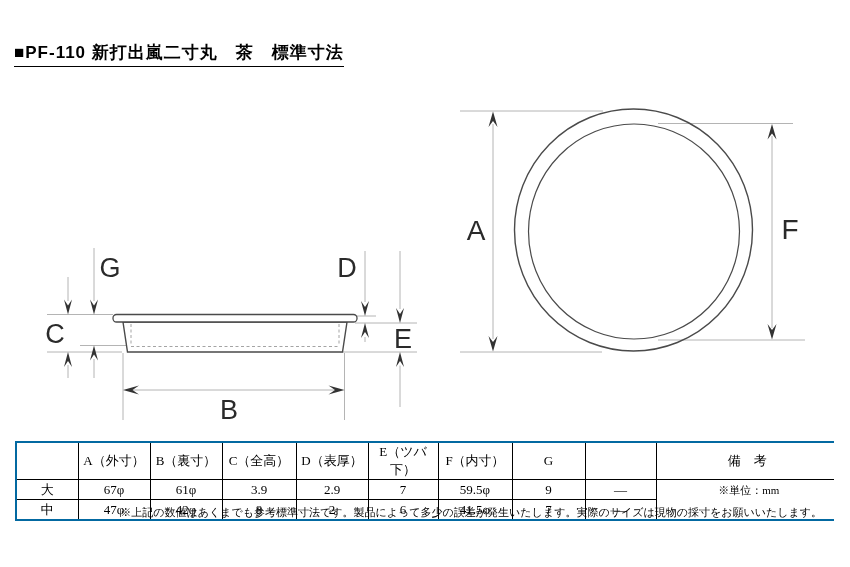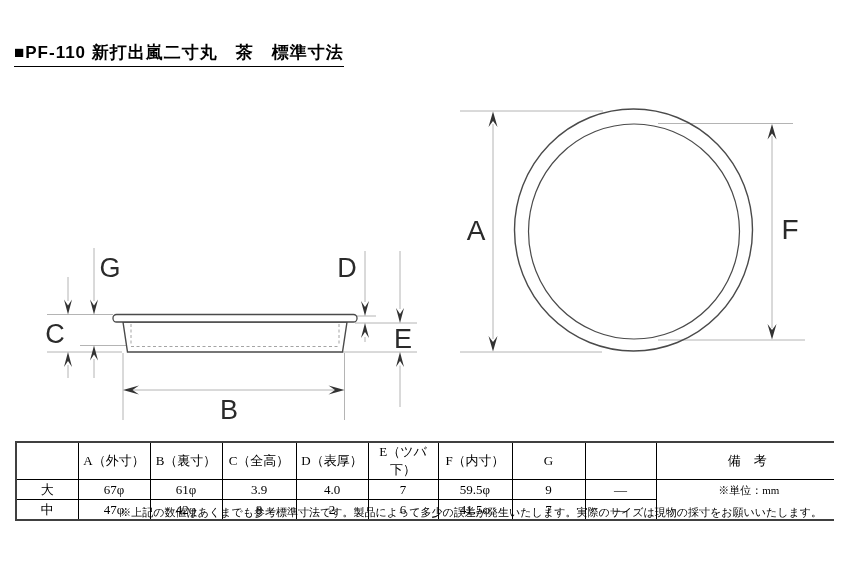--- a/index.html
+++ b/index.html
@@ -18,21 +18,21 @@
     fill:#2a2a2a;
   }
   table.spec{
     position:absolute;left:15px;top:441px;
     border-collapse:collapse;table-layout:fixed;
     width:823px;
     font-family:"Liberation Serif","DejaVu Serif",serif;
     font-size:13px;color:#000;
   }
   table.spec,table.spec th,table.spec td{border:1px solid #000;}
-  table.spec{border:2px solid #404040;}
+  table.spec{border:2px solid #0369a1;}
   table.spec th{font-weight:normal;height:20px;padding:0;text-align:center;}
   table.spec td{height:19px;padding:0;text-align:center;}
   table.spec td.remark{
     text-align:center;vertical-align:top;padding:3px 2px 0 5px;font-size:11px;
   }
   .footnote{
     position:absolute;top:505px;right:12px;
     font-family:"Liberation Serif","DejaVu Serif",serif;
     font-size:11px;color:#000;white-space:nowrap;
   }
@@ -159,21 +159,21 @@
       <th>F（内寸）</th>
       <th>G</th>
       <th></th>
       <th>備　考</th>
     </tr>
     <tr>
       <td>大</td>
       <td>67φ</td>
       <td>61φ</td>
       <td>3.9</td>
-      <td>4.0</td>
+      <td>2.9</td>
       <td>7</td>
       <td>59.5φ</td>
       <td>9</td>
       <td>—</td>
       <td class="remark" rowspan="2">※単位：mm</td>
     </tr>
     <tr>
       <td>中</td>
       <td>47φ</td>
       <td>42φ</td>

